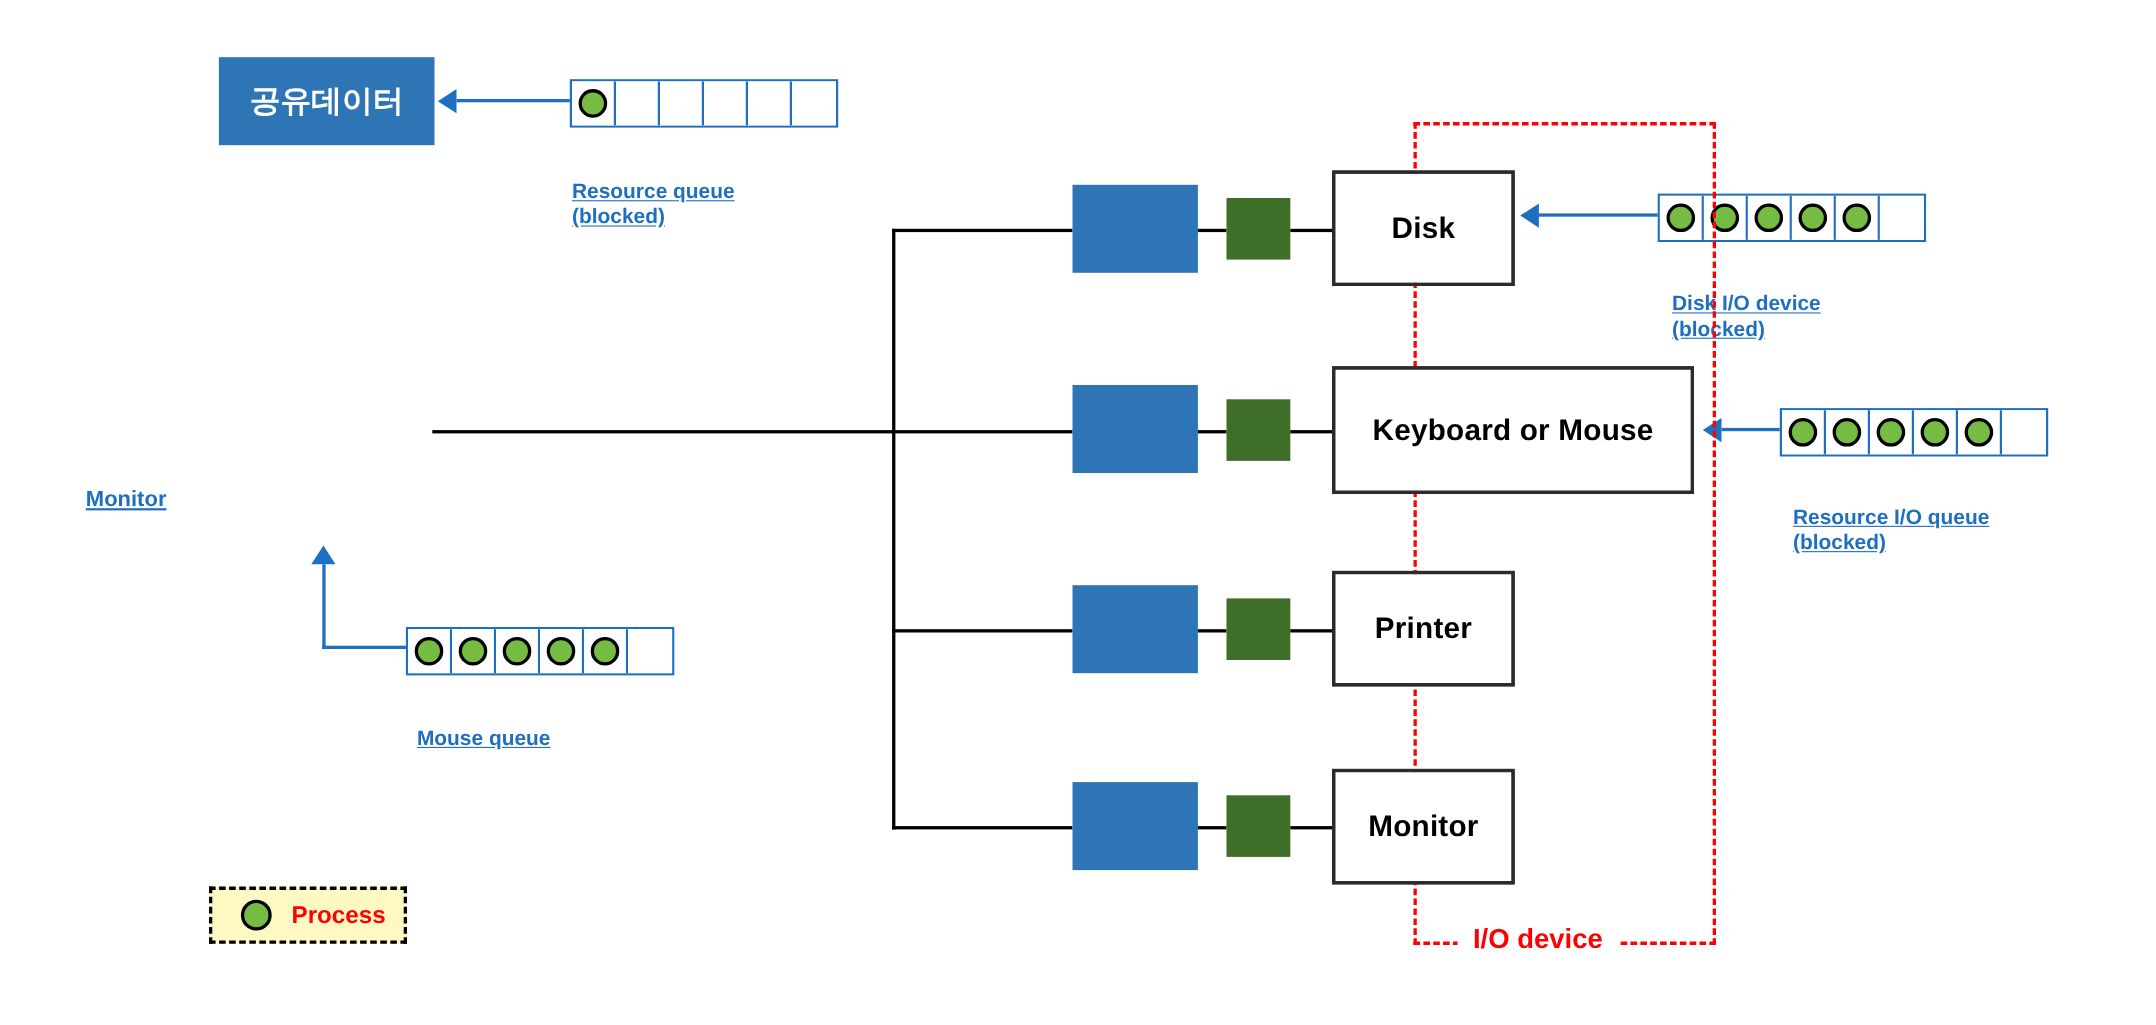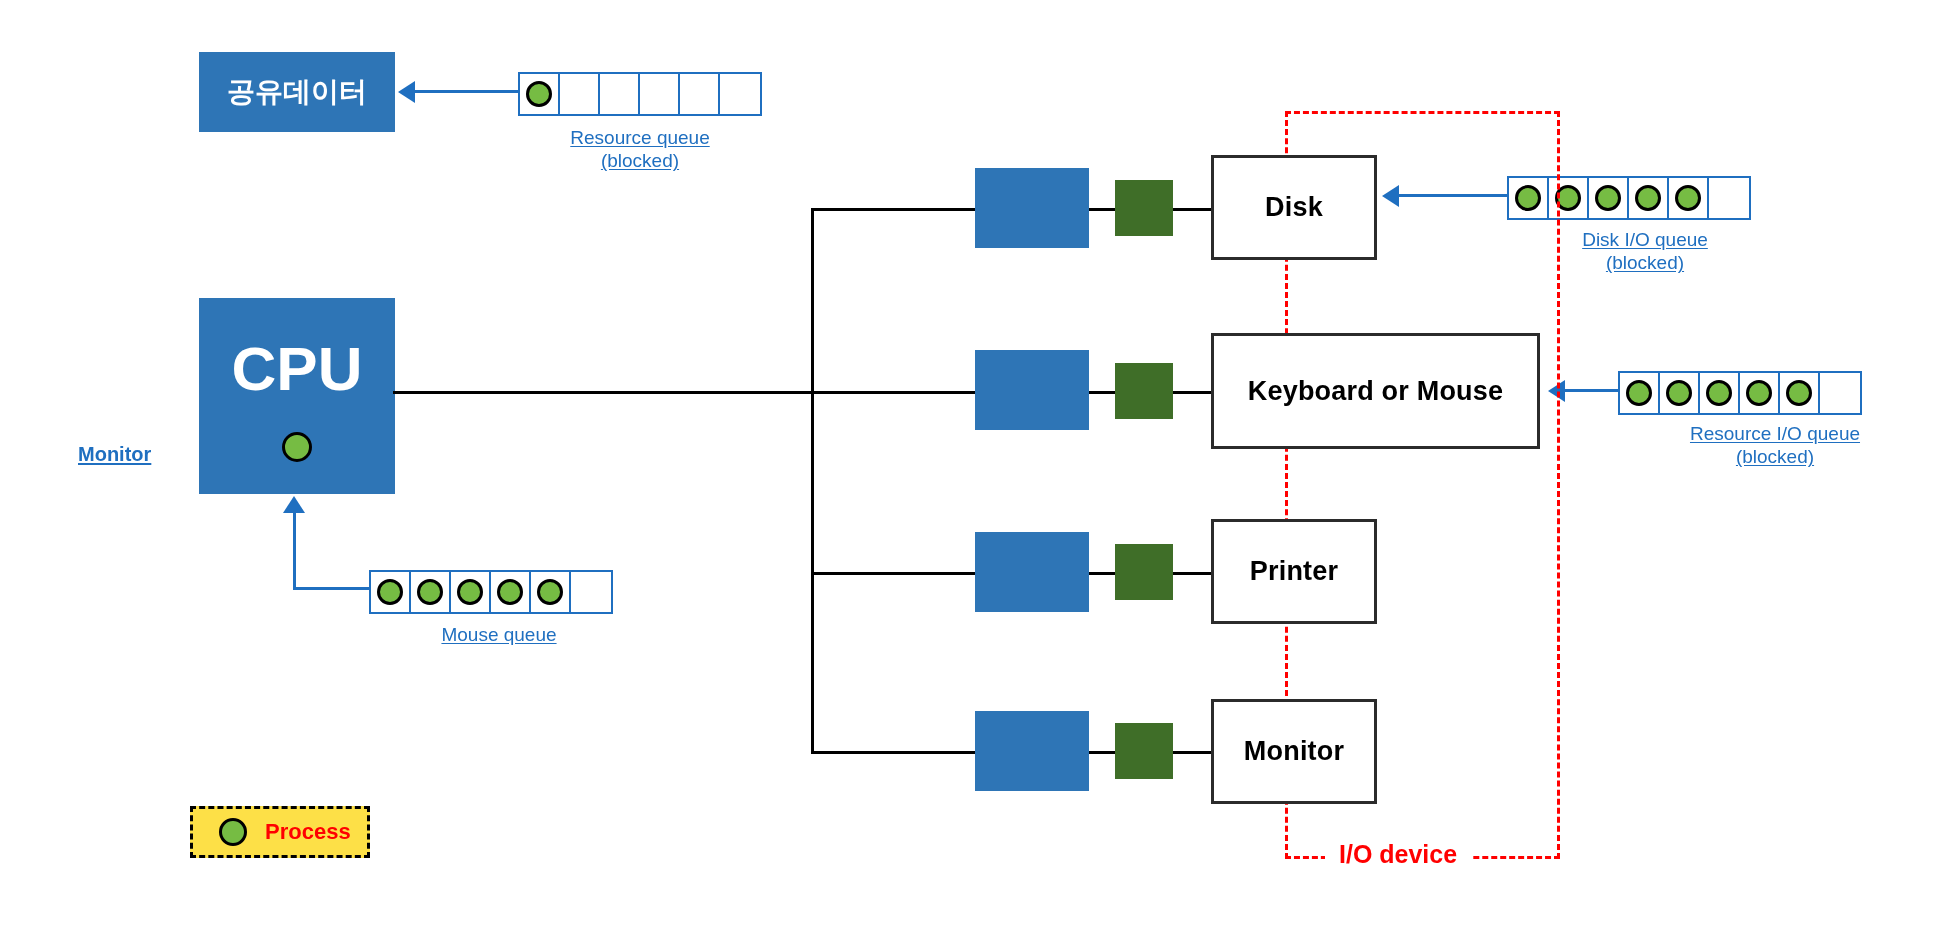--- a/index.html
+++ b/index.html
@@ -60,25 +60,26 @@
     border-right:2px solid #1F6FC0;
     display:flex;align-items:center;justify-content:center;
     box-sizing:border-box;
     background:#ffffff;
   }
   .queue .cell:last-child{border-right:none;}
 
   
   .q-label{
     color:#1F6FC0;
-    font-weight:normal;
+    font-weight:bold;
     font-size:19px;
-    text-align:center;
+    text-align:left;
     line-height:1.22;
     white-space:nowrap;
+    margin-top:37px;
   }
   .q-label span{ text-decoration:underline; text-underline-offset:2px;}
   .running-label{
     color:#1F6FC0;font-weight:bold;font-size:20px;
     text-decoration:underline;text-underline-offset:2px;
     white-space:nowrap;
   }
 
   
   .hline{background:#000000;height:3px;}
@@ -103,21 +104,21 @@
   .io-region{
     border:3px dashed #FF0000;
     background:transparent;
   }
   .io-region-label{
     color:#FF0000;font-weight:bold;font-size:25px;
     background:#ffffff;padding:0 14px;white-space:nowrap;
   }
   .legend-box{
     border:3px dashed #000000;
-    background:#fde047;
+    background:#fef9c3;
     display:flex;align-items:center;
     gap:18px;
     padding-left:26px;
   }
   .legend-label{
     color:#FF0000;font-weight:bold;font-size:22px;white-space:nowrap;
   }
 
   .mask{background:#ffffff;}
 </style>
@@ -141,24 +142,20 @@
     <div class="cell" style="width:40px;height:40px;"></div>
     <div class="cell" style="width:40px;height:40px;"></div>
     <div class="cell" style="width:40px;height:40px;"></div>
     <div class="cell" style="width:40px;height:40px;"></div>
   </div>
   <div class="abs q-label" style="left:520px;top:126px;width:240px;">
     <span>Resource queue</span><br>
     <span>(blocked)</span>
   </div>
 
-  <div class="abs blue-box" style="left:199px;top:298px;width:196px;height:196px;flex-direction:column;justify-content:flex-start;padding-top:40px;">
-    <div class="cpu-label">CPU</div>
-    <div class="token" style="width:30px;height:30px;margin-top:32px;"></div>
-  </div>
   <div class="abs running-label" style="left:78px;top:443px;">Monitor</div>
 
   <div class="abs bline" style="left:293px;top:513px;width:3px;height:77px;background:#1F6FC0;"></div>
   <div class="abs bline" style="left:293px;top:587px;width:78px;height:3px;background:#1F6FC0;"></div>
   <div class="abs arrow-up" style="left:283px;top:496px;"></div>
 
   <div class="abs queue" style="left:369px;top:570px;height:40px;">
     <div class="cell" style="width:40px;height:40px;">
       <div class="token" style="width:26px;height:26px;"></div>
     </div>
@@ -212,21 +209,21 @@
     </div>
     <div class="cell" style="width:40px;height:40px;">
       <div class="token" style="width:26px;height:26px;"></div>
     </div>
     <div class="cell" style="width:40px;height:40px;">
       <div class="token" style="width:26px;height:26px;"></div>
     </div>
     <div class="cell" style="width:40px;height:40px;"></div>
   </div>
   <div class="abs q-label" style="left:1520px;top:228px;width:250px;">
-    <span>Disk I/O queue</span><br>
+    <span>Disk I/O device</span><br>
     <span>(blocked)</span>
   </div>
 
   <div class="abs blue-box" style="left:975px;top:350px;width:114px;height:80px;"></div>
   <div class="abs hline" style="left:1089px;top:391px;width:26px;"></div>
   <div class="abs green-box" style="left:1115px;top:363px;width:58px;height:56px;"></div>
   <div class="abs hline" style="left:1173px;top:391px;width:38px;"></div>
   <div class="abs device-box" style="left:1211px;top:333px;width:329px;height:116px;">
     <span>Keyboard or Mouse</span>
   </div>

